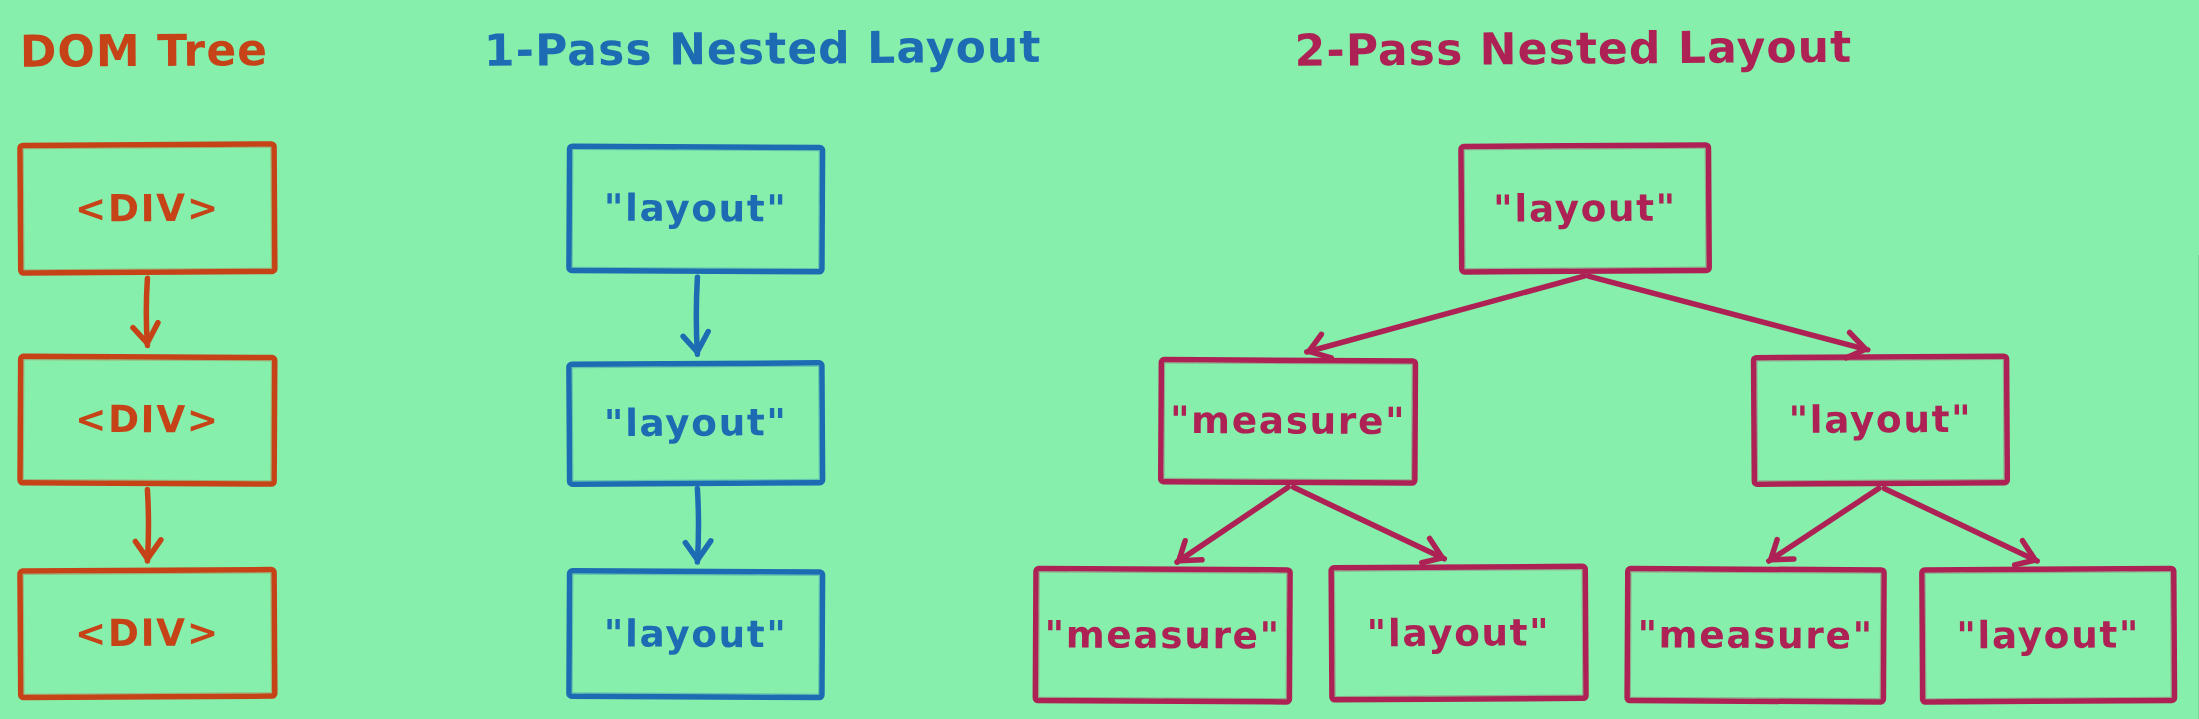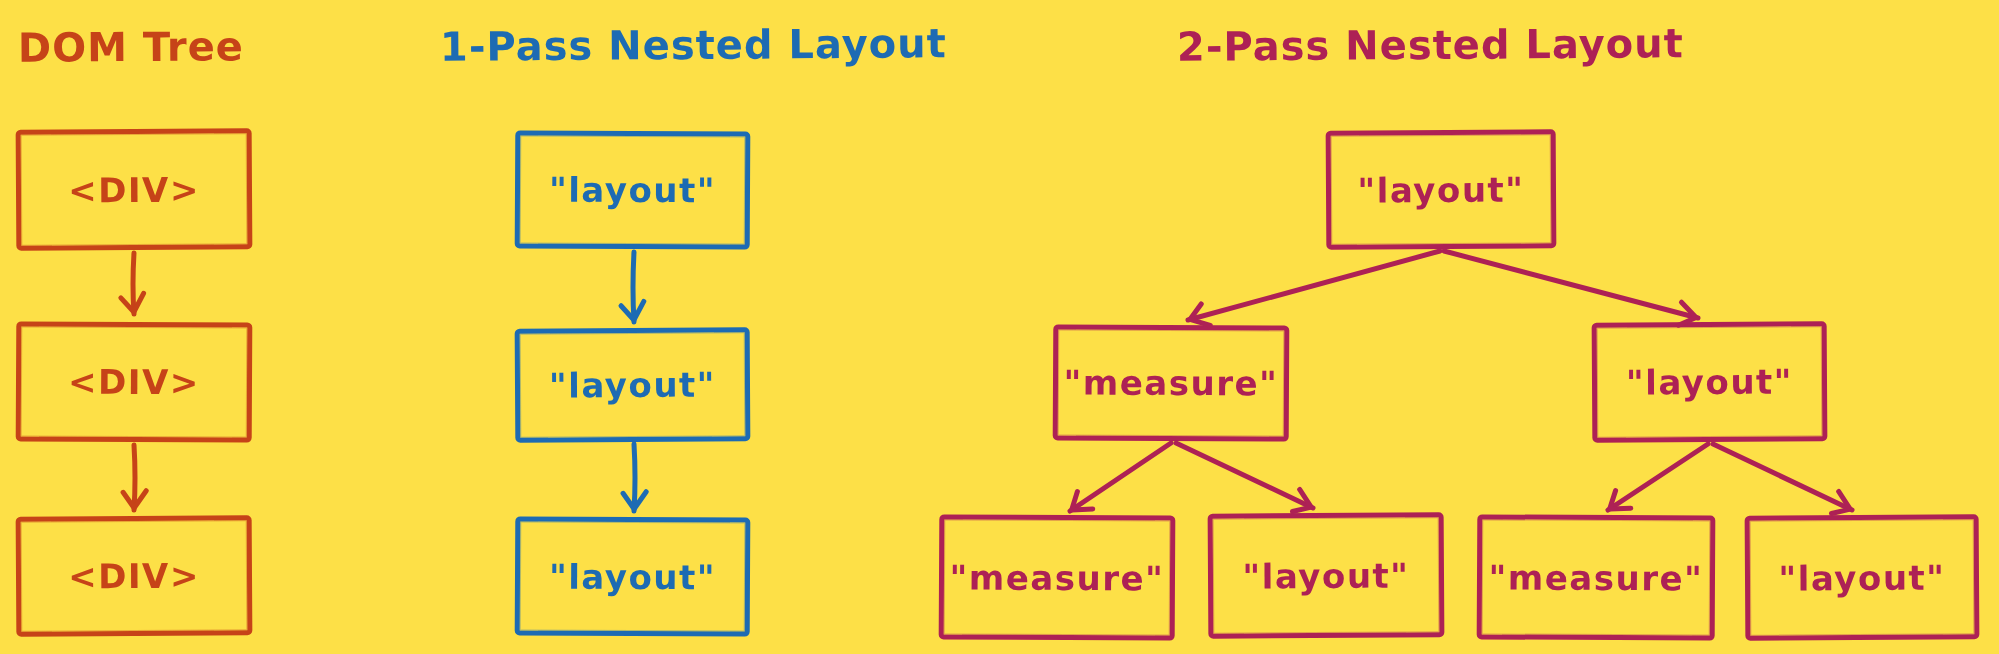--- a/index.html
+++ b/index.html
@@ -5,21 +5,21 @@
   html, body {
     margin: 0;
     padding: 0;
     background: #47704e;
     font-family: "DejaVu Sans", sans-serif;
   }
   #canvas {
     position: relative;
     width: 1999px;
     height: 654px;
-    background: #fde047;
+    background: #86efac;
     overflow: hidden;
   }
   .title {
     position: absolute;
     font-size: 40px;
     font-weight: 700;
     letter-spacing: 1px;
     white-space: nowrap;
     transform: rotate(-0.4deg);
   }

